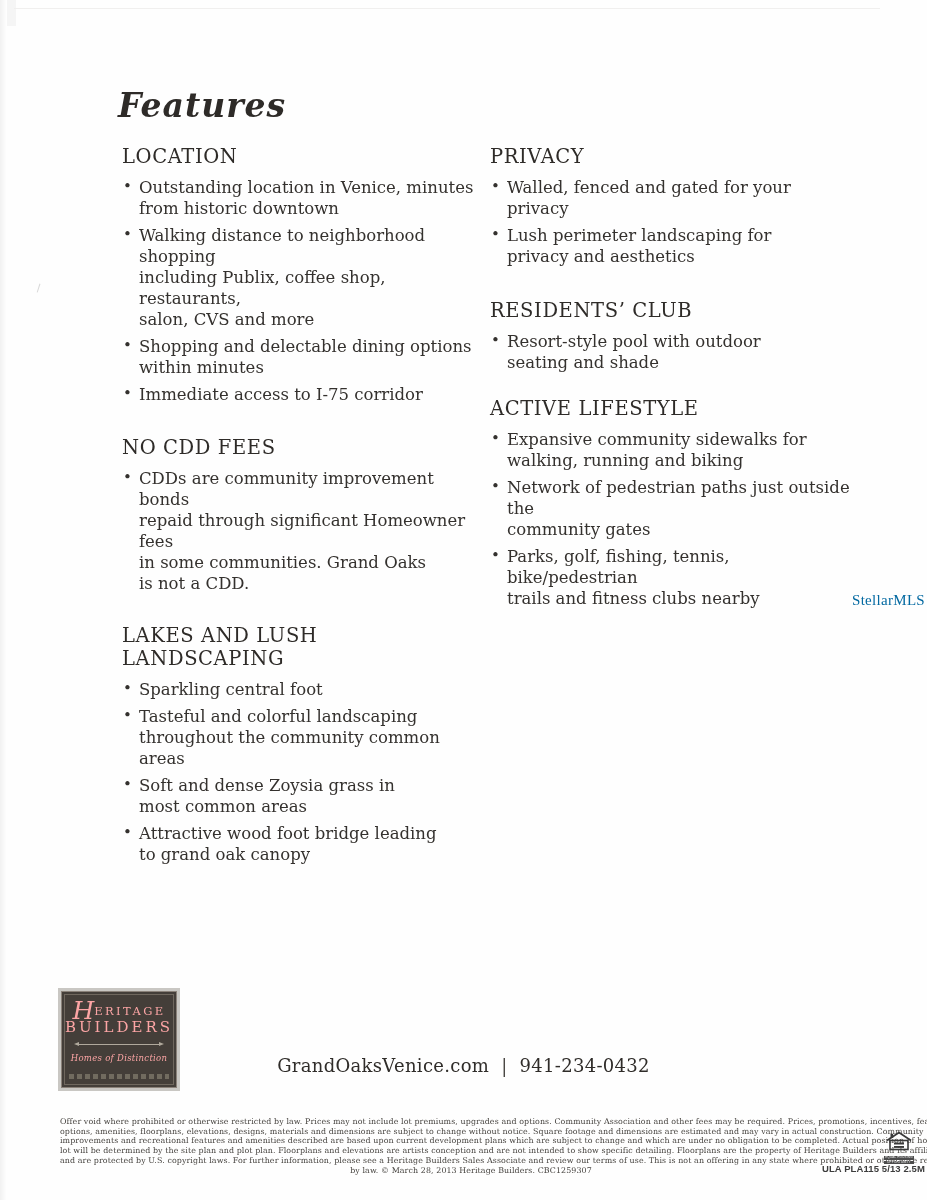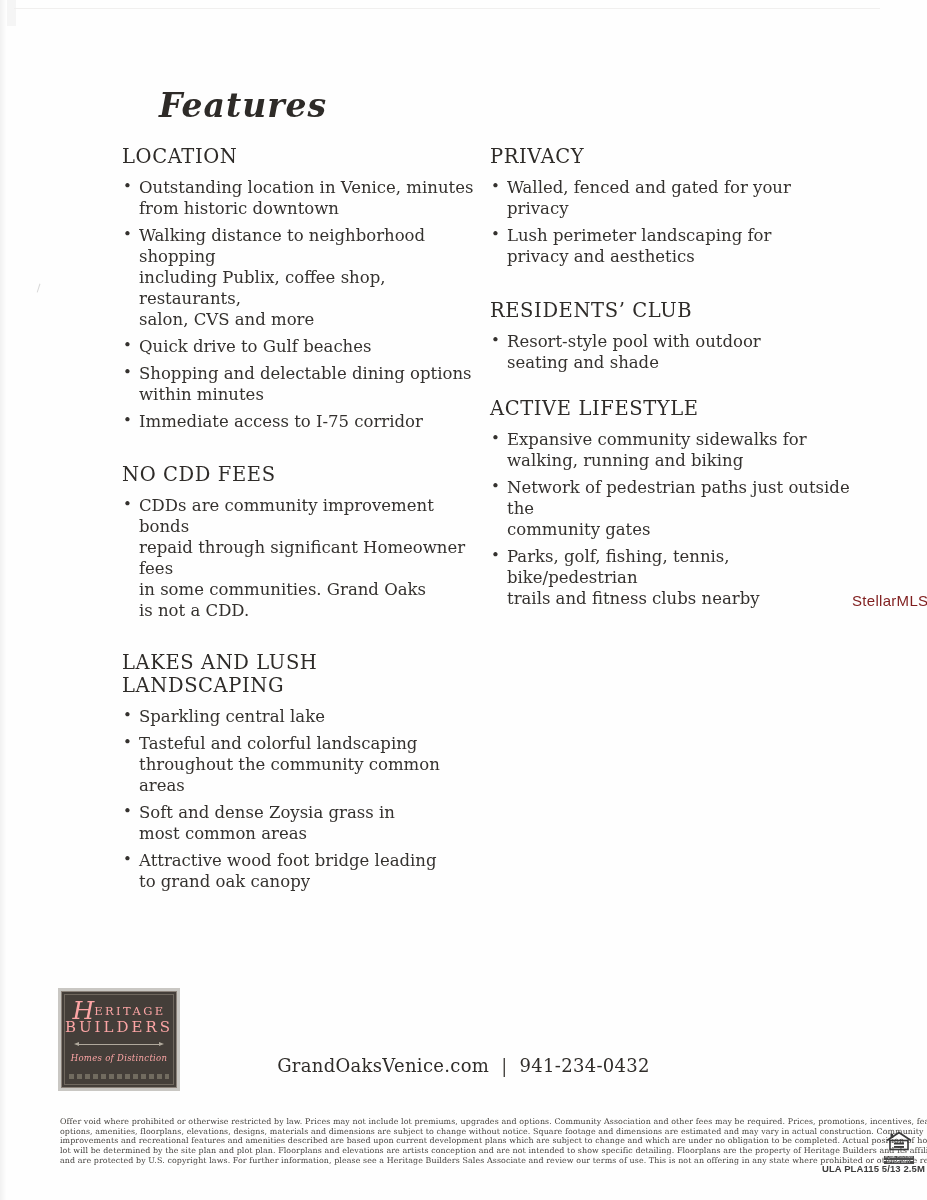--- a/index.html
+++ b/index.html
@@ -17,21 +17,21 @@
   .scan-corner { position:absolute; left:0; top:0; width:16px; height:26px; background:#ececec; opacity:.55; }
   .scan-edge-left { position:absolute; left:0; top:0; width:7px; height:100%;
     background:linear-gradient(to right, #f1f1f1, #ffffff); }
   .scan-topline { position:absolute; left:14px; top:8px; width:866px; height:1px; background:#f0efee; }
   .scan-mark { position:absolute; left:38px; top:284px; width:3px; height:9px;
     border-left:1px solid #d9d9d9; transform:rotate(18deg); }
 
   .script-title {
     position:absolute; left:118px; top:86px;
     font-size:33px; font-style:italic; font-weight:bold;
-    letter-spacing:1px; color:#2e2b28;margin-left:41px;
+    letter-spacing:1px; color:#2e2b28;
   }
 
   .col { position:absolute; top:145px; width:362px; }
   .col-left  { left:122px; }
   .col-right { left:490px; }
 
   .feature-section { margin:0 0 24px 0; }
   .section-heading {
     margin:0 0 9px 0;
     font-size:19.5px; font-weight:400; letter-spacing:0.6px;
@@ -47,22 +47,22 @@
     white-space:pre-line;
   }
   .bullet-list li::before {
     content:"\2022";
     position:absolute; left:1px; top:-1px;
     font-size:15px;
   }
 
   .watermark {
     position:absolute; left:852px; top:592px;
-    font-family:Liberation Sans, sans-serif;
-    font-size:15px; color:#7f1d1d; letter-spacing:0.3px;
+    font-family:Liberation Serif, serif;
+    font-size:15px; color:#0369a1; letter-spacing:0.3px;
   }
 
   
   .hb-logo {
     position:absolute; left:58px; top:988px;
     width:122px; height:103px;
     background:#c9c7c3; padding:3px; box-sizing:border-box;
   }
   .hb-inner {
     width:100%; height:100%; box-sizing:border-box;
@@ -134,41 +134,40 @@
   <div class="col col-left">
 
     <div class="feature-section">
       <h2 class="section-heading">LOCATION</h2>
       <ul class="bullet-list">
         <li>Outstanding location in Venice, minutes
 from historic downtown</li>
         <li>Walking distance to neighborhood shopping
 including Publix, coffee shop, restaurants,
 salon, CVS and more</li>
-        <li>Quick drive to Gulf beaches</li>
         <li>Shopping and delectable dining options
 within minutes</li>
         <li>Immediate access to I-75 corridor</li>
       </ul>
     </div>
 
     <div class="feature-section" style="margin-top:31px;">
       <h2 class="section-heading">NO CDD FEES</h2>
       <ul class="bullet-list">
         <li>CDDs are community improvement bonds
 repaid through significant Homeowner fees
 in some communities. Grand Oaks
 is not a CDD.</li>
       </ul>
     </div>
 
     <div class="feature-section" style="margin-top:30px;">
       <h2 class="section-heading">LAKES AND LUSH LANDSCAPING</h2>
       <ul class="bullet-list">
-        <li>Sparkling central lake</li>
+        <li>Sparkling central foot</li>
         <li>Tasteful and colorful landscaping
 throughout the community common areas</li>
         <li>Soft and dense Zoysia grass in
 most common areas</li>
         <li>Attractive wood foot bridge leading
 to grand oak canopy</li>
       </ul>
     </div>
 
   </div>
@@ -223,20 +222,21 @@
   </div>
 
   <div class="contact-line"><span>GrandOaksVenice.com</span><span class="sep">|</span><span>941-234-0432</span></div>
 
   <div class="legal">
     <div class="legal-line">Offer void where prohibited or otherwise restricted by law. Prices may not include lot premiums, upgrades and options. Community Association and other fees may be required. Prices, promotions, incentives, features,</div>
     <div class="legal-line">options, amenities, floorplans, elevations, designs, materials and dimensions are subject to change without notice. Square footage and dimensions are estimated and may vary in actual construction. Community</div>
     <div class="legal-line">improvements and recreational features and amenities described are based upon current development plans which are subject to change and which are under no obligation to be completed. Actual position of house on</div>
     <div class="legal-line">lot will be determined by the site plan and plot plan. Floorplans and elevations are artists conception and are not intended to show specific detailing. Floorplans are the property of Heritage Builders and its affiliates</div>
     <div class="legal-line">and are protected by U.S. copyright laws. For further information, please see a Heritage Builders Sales Associate and review our terms of use. This is not an offering in any state where prohibited or otherwise restricted</div>
+    <div class="legal-line-last">by law. © March 28, 2013 Heritage Builders. CBC1259307</div>
   </div>
 
   <div class="eho">
     <svg width="28" height="20" viewBox="0 0 28 20">
       <polyline points="2,9.5 14,1.5 26,9.5" fill="none" stroke="#3a3a3a" stroke-width="1.8"></polyline>
       <rect x="5.5" y="3" width="2.6" height="4" fill="#3a3a3a"></rect>
       <rect x="5" y="9.5" width="18" height="9" fill="none" stroke="#3a3a3a" stroke-width="1.6"></rect>
       <rect x="9" y="11.6" width="10" height="1.9" fill="#3a3a3a"></rect>
       <rect x="9" y="15" width="10" height="1.9" fill="#3a3a3a"></rect>
     </svg>

